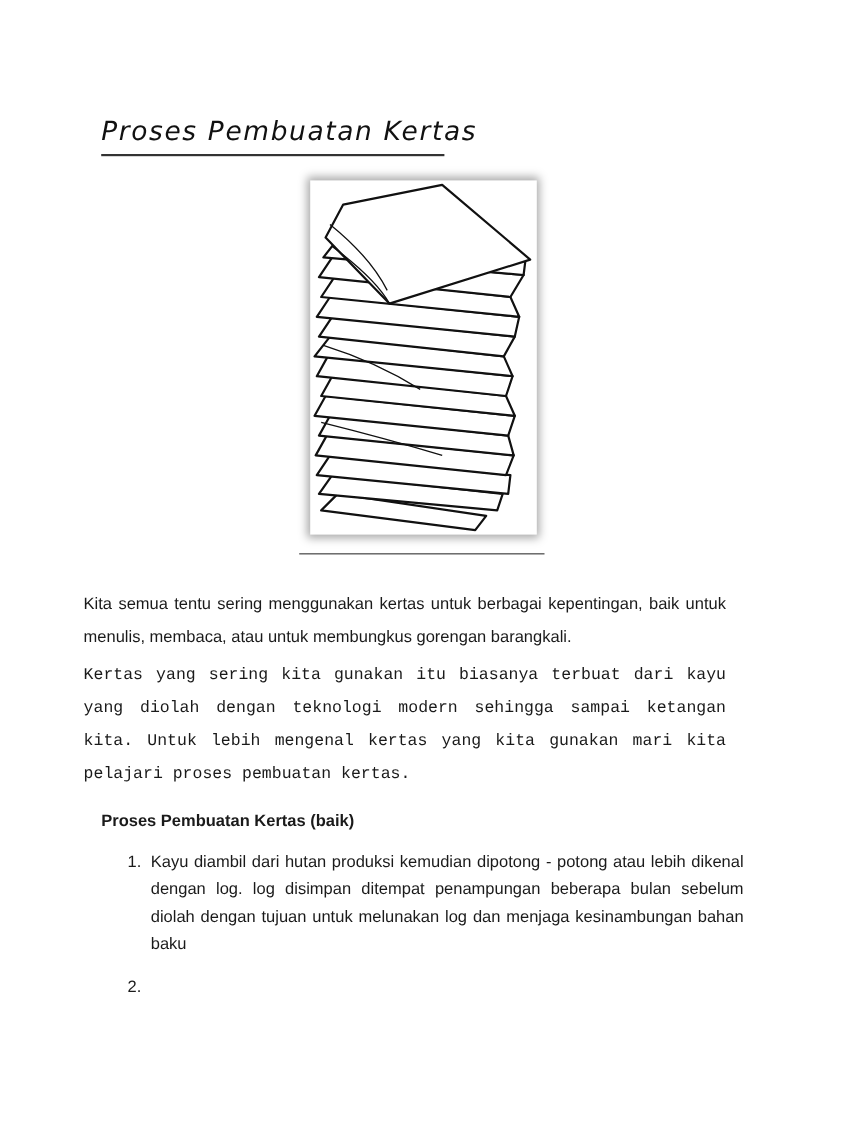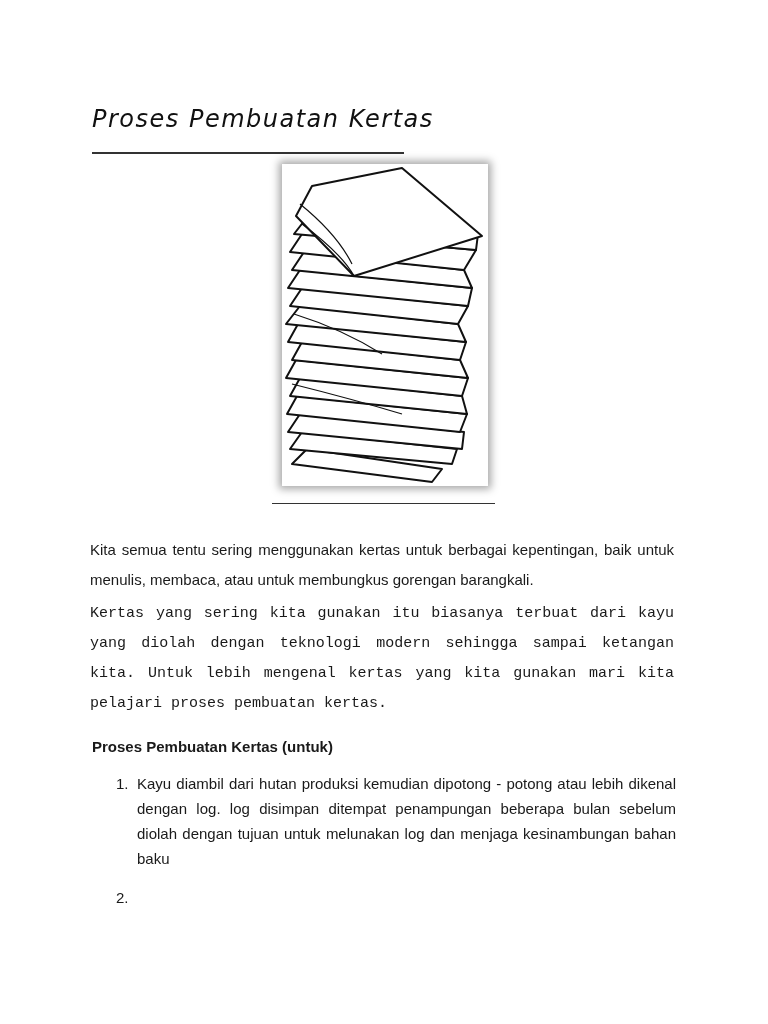--- a/index.html
+++ b/index.html
@@ -1,27 +1,27 @@
 <!DOCTYPE html>
 <html><head>
   <meta charset="utf-8">
   <style>
     html, body { margin: 0; padding: 0; background: #ffffff; }
     body { width: 768px; height: 1024px; position: relative; overflow: hidden;
            font-family: "Liberation Sans", sans-serif; color: #1a1a1a; }
     .title { position: absolute; left: 92px; top: 88px; width: 312px;
              font-family: "DejaVu Sans", sans-serif; font-style: italic; font-size: 24px;
              letter-spacing: 1.5px; font-weight: normal; color: #111;
-             border-bottom: 2px solid #333; padding-bottom: 18px; line-height: 30px; white-space: nowrap; }
+             border-bottom: 2px solid #333; padding-bottom: 6px; line-height: 30px; white-space: nowrap; }
     .figure { position: absolute; left: 282px; top: 164px; width: 206px; height: 322px;
               box-shadow: 0 0 8px 3px rgba(0,0,0,0.35); background: #fff; }
     .figure svg { width: 100%; height: 100%; display: block; }
     .caption-line { position: absolute; left: 272px; top: 503px; width: 223px; height: 0;
                     border-top: 1px solid #333; }
-    .para { position: absolute; left: 90px; width: 584px; font-size: 15px; line-height: 30px;
+    .para { position: absolute; left: 76px; width: 584px; font-size: 15px; line-height: 30px;
             text-align: justify; margin: 0; }
     .p1 { top: 535px; }
     .p2 { top: 599px; font-family: Liberation Mono, monospace; }
     .heading { position: absolute; left: 92px; top: 735px; font-size: 15px; font-weight: bold; margin: 0; line-height: 24px; }
     .list { position: absolute; left: 92px; width: 584px; margin: 0; padding: 0; list-style: none; }
     .list li { position: relative; padding-left: 45px; font-size: 15px; line-height: 25px; text-align: justify; }
     .list .num { position: absolute; left: 24px; top: 0; }
     .li1 { top: 771px; }
     .li2 { top: 885px; }
   </style>
@@ -56,21 +56,21 @@
       <path d="M10 220 Q70 235 120 250"></path>
     </g>
   </svg>
 </div>
 
 <div class="caption-line"></div>
 
 <p class="para p1">Kita semua tentu sering menggunakan kertas untuk berbagai kepentingan, baik untuk menulis, membaca, atau untuk membungkus gorengan barangkali.</p>
 <p class="para p2">Kertas yang sering kita gunakan itu biasanya terbuat dari kayu yang diolah dengan teknologi modern sehingga sampai ketangan kita. Untuk lebih mengenal kertas yang kita gunakan mari kita pelajari proses pembuatan kertas.</p>
 
-<h2 class="heading">Proses Pembuatan Kertas (untuk)</h2>
+<h2 class="heading">Proses Pembuatan Kertas (baik)</h2>
 
 <ol class="list li1">
   <li>
     <span class="num">1.</span>
     <span>Kayu diambil dari hutan produksi kemudian dipotong - potong atau lebih dikenal dengan log. log disimpan ditempat penampungan beberapa bulan sebelum diolah dengan tujuan untuk melunakan log dan menjaga kesinambungan bahan baku</span>
   </li>
 </ol>
 <ol class="list li2">
   <li>
     <span class="num">2.</span>

